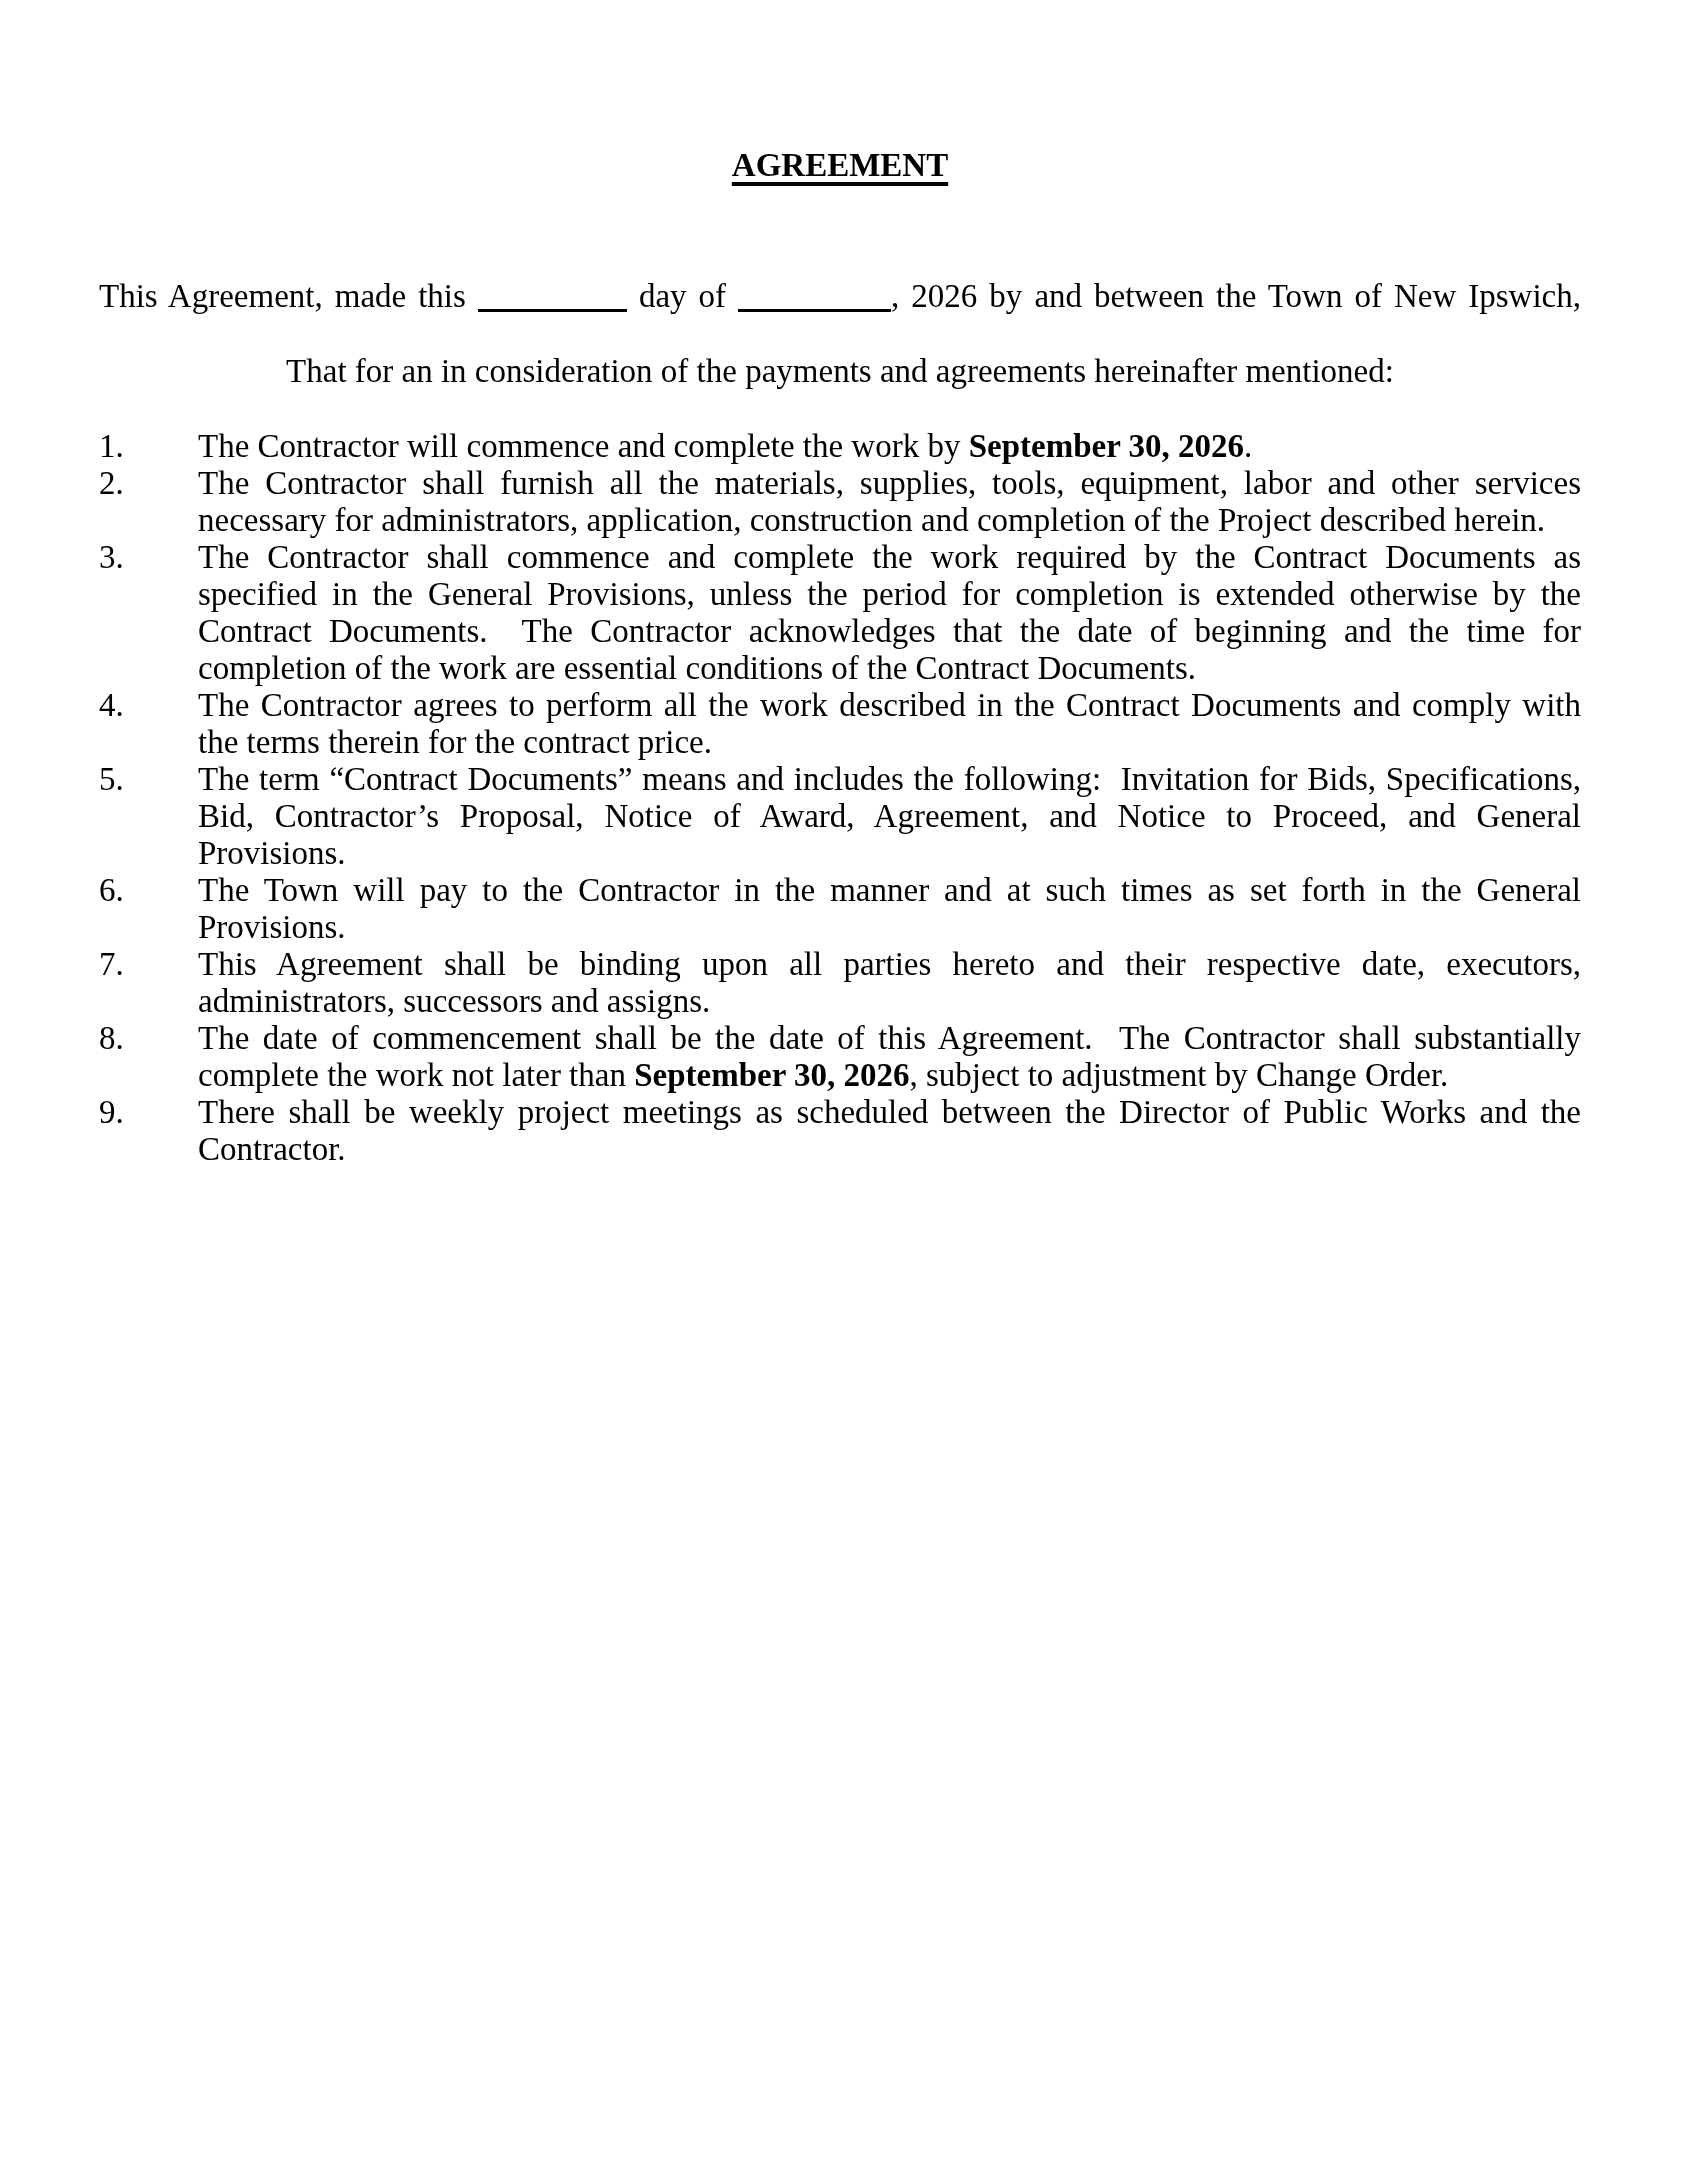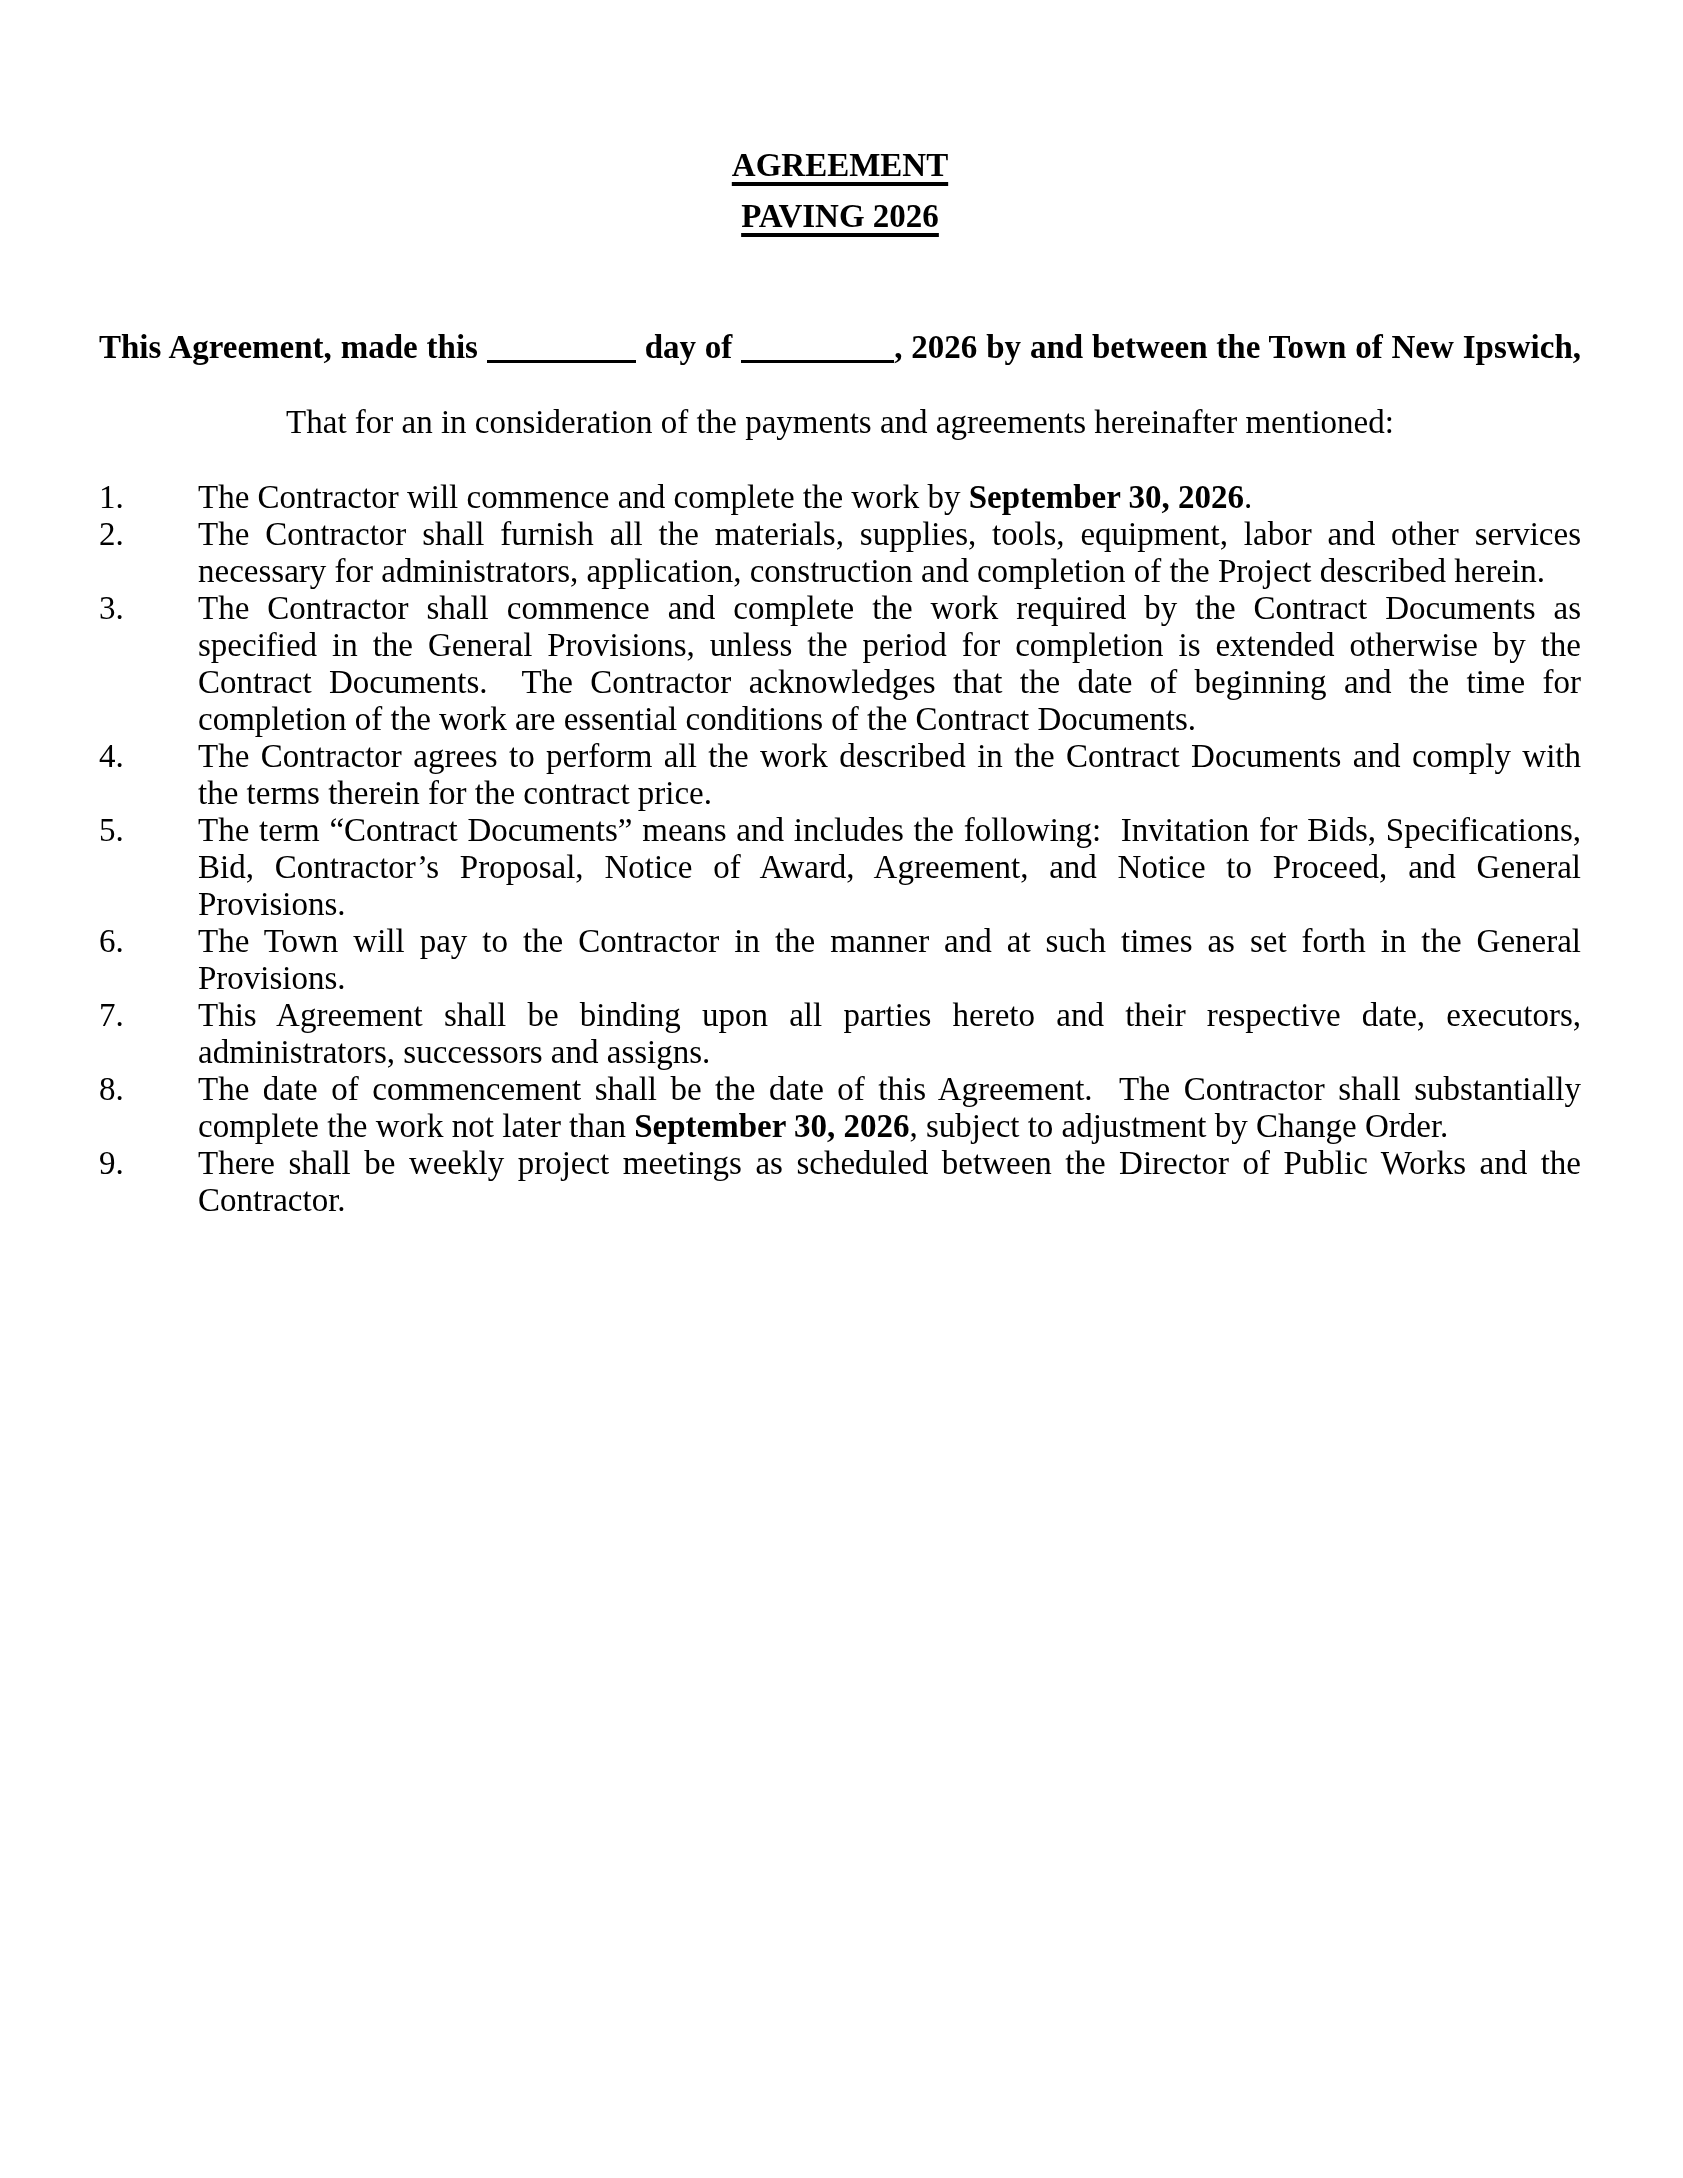--- a/index.html
+++ b/index.html
@@ -31,21 +31,20 @@
     text-underline-offset: 6px;
   }
   .intro {
     margin-top: 87px;
   }
   .intro-line {
     text-align: justify;
   }
   .intro-line.jlast {
     text-align-last: justify;
-    font-weight: bold;
   }
   .consideration {
     margin: 38px 0 0 0;
     text-align: center;
     font-family: Liberation Serif, serif;
   }
   .items {
     margin-top: 38px;
   }
   .item {
@@ -68,21 +67,20 @@
     transform: translateY(5px);
   }
 </style>
 </head>
 <body>
 
 <div class="page">
 
   <div class="title-block">
     <div><span class="u">AGREEMENT</span></div>
-    <div><span class="u">PAVING 2026</span></div>
   </div>
 
   <div class="intro" id="intro">
       <div class="intro-line jlast"><span>This Agreement, made this </span><span class="blank" style="width: 149px;"></span><span> day of </span><span class="blank" style="width: 153px;"></span><span>, 2026 by and between the Town of New Ipswich,</span></div>
     </div>
 
   <p class="consideration">That for an in consideration of the payments and agreements hereinafter mentioned:</p>
 
   <div class="items" id="items">
       <div class="item"><span class="num">1.</span><span>The Contractor will commence and complete the work by </span><span class="b">September 30, 2026</span><span>.</span></div>

